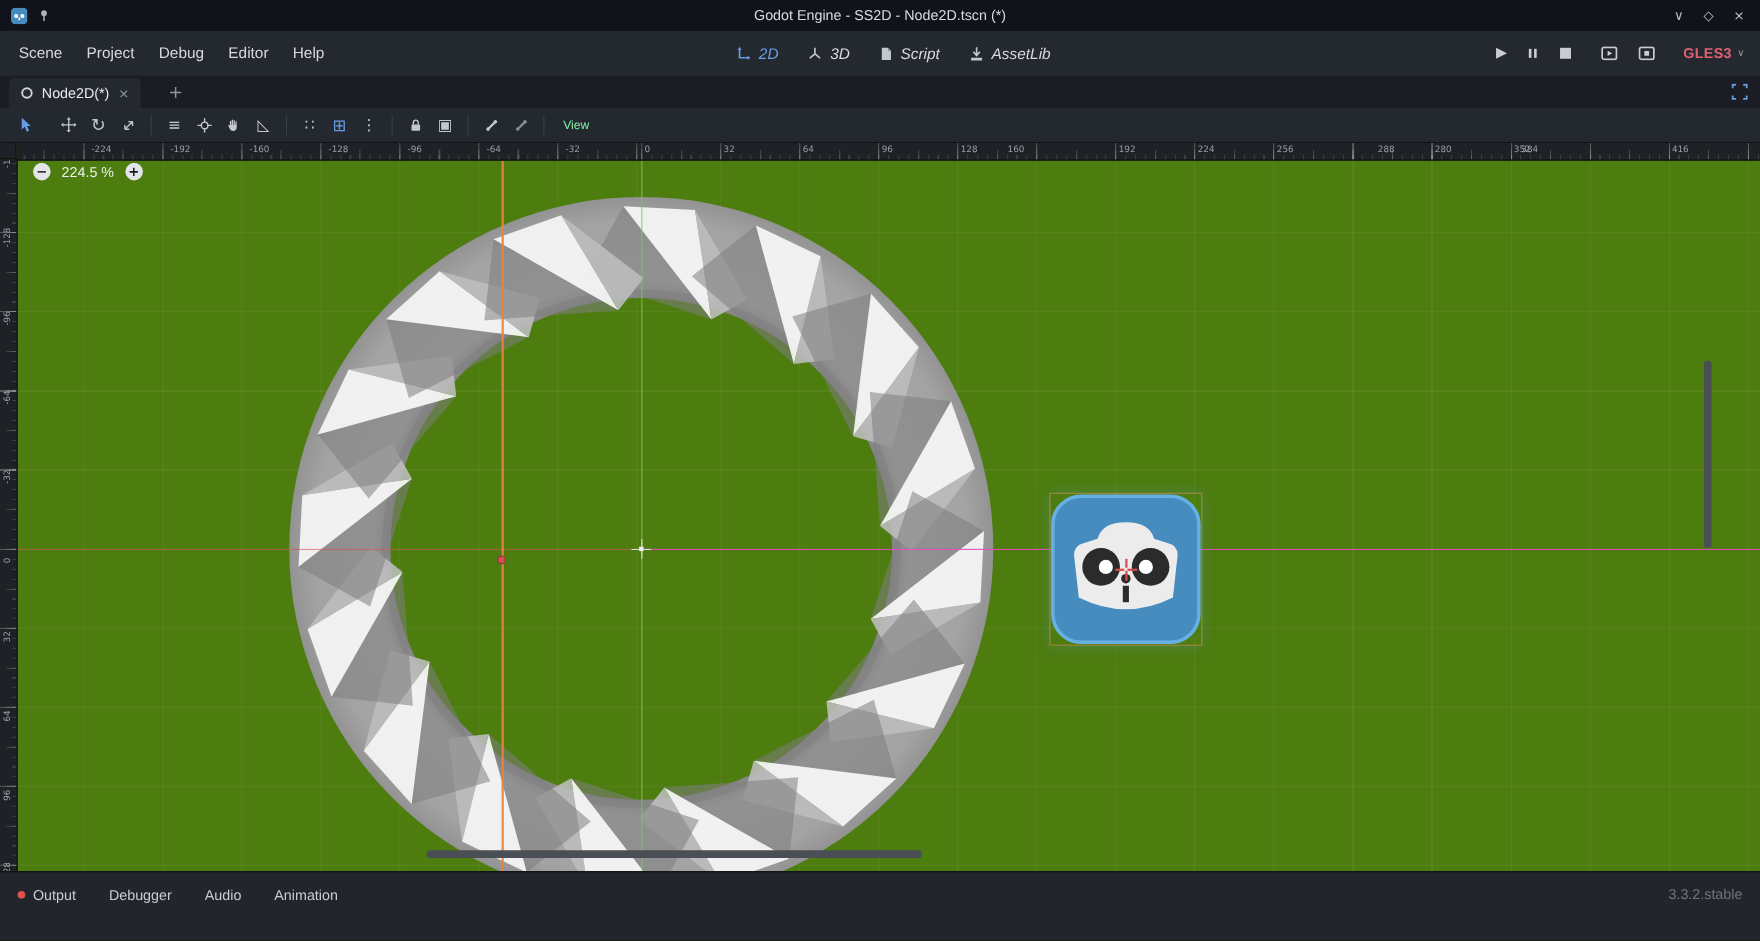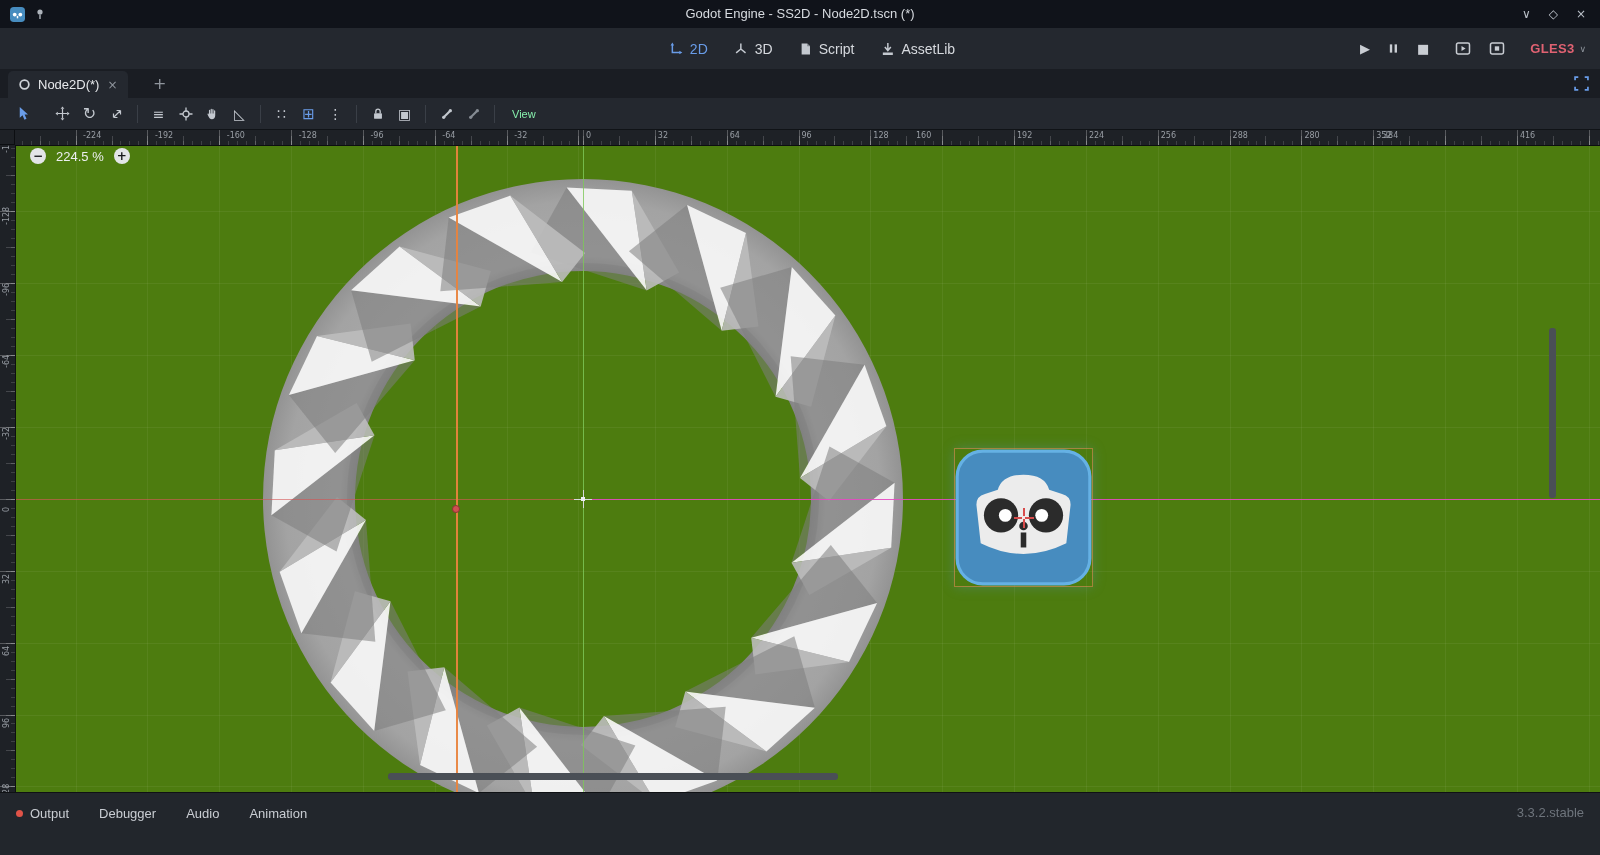--- a/index.html
+++ b/index.html
@@ -12,21 +12,21 @@
   .tb-left{position:absolute;left:10px;top:0;height:28px;display:flex;align-items:center;gap:9px;}
   .tb-title{position:absolute;left:0;top:0;width:100%;text-align:center;font-size:13px;color:#d7dbe0;line-height:28px;}
   .tb-right{position:absolute;right:14px;top:0;height:28px;display:flex;align-items:center;gap:18px;}
   .tb-btn{color:#bac0c8;font-size:12px;cursor:default;}
 
   
   .menu-bar{position:absolute;top:28px;left:0;width:100%;height:41px;background:#24282f;border-bottom:1px solid #15181d;}
   .mb-left{position:absolute;left:6px;top:0;height:41px;display:flex;align-items:center;}
   .mb-item{padding:0 11px;font-size:14px;color:#d6d9de;line-height:41px;}
   .mb-center{position:absolute;left:50%;top:0;height:41px;transform:translateX(calc(-50% + 12px));display:flex;align-items:center;}
-  .ws-item{display:flex;align-items:center;gap:7px;padding:0 13px;height:41px;}
+  .ws-item{display:flex;align-items:center;gap:7px;padding:0 13px;height:41px;font-style:italic;}
   .ws-label{font-size:14px;color:#d6d9de;}
   .ws-item.active .ws-label{color:#699ce8;}
   .mb-right{position:absolute;right:14px;top:0;height:41px;display:flex;align-items:center;}
   .pb-btn{padding:0 9px;color:#c9cdd3;font-size:13px;display:flex;align-items:center;}
   .renderer{display:flex;align-items:center;gap:5px;margin-left:16px;}
   .renderer-label{font-size:13px;font-weight:bold;color:#e06272;letter-spacing:.3px;}
   .renderer-caret{font-size:9px;color:#8f959d;}
 
   
   .tab-bar{position:absolute;top:69px;left:0;width:100%;height:29px;background:#1a1d23;}
@@ -120,20 +120,27 @@
     </div>
     <div class="tb-title">Godot Engine - SS2D - Node2D.tscn (*)</div>
     <div class="tb-right">
       <span class="tb-btn glyph">∨</span>
       <span class="tb-btn glyph">◇</span>
       <span class="tb-btn glyph">×</span>
     </div>
   </div>
 
   <div class="menu-bar">
+    <div class="mb-left">
+      <span class="mb-item">Scene</span>
+      <span class="mb-item">Project</span>
+      <span class="mb-item">Debug</span>
+      <span class="mb-item">Editor</span>
+      <span class="mb-item">Help</span>
+    </div>
     <div class="mb-center">
       <span class="ws-item active">
         <svg width="14" height="14" viewBox="0 0 14 14">
           <path d="M3.5 3 V10.5 H11" stroke="#699ce8" stroke-width="1.5" fill="none"></path>
           <path d="M3.5 0.5 L1.7 3.5 h3.6 Z M13.5 10.5 L10.5 8.7 v3.6 Z" fill="#699ce8"></path>
         </svg>
         <span class="ws-label">2D</span>
       </span>
       <span class="ws-item">
         <svg width="14" height="14" viewBox="0 0 14 14">
@@ -376,21 +383,21 @@
           <span class="rlabel" style="left: 499.16px;">-32</span>
           <span class="rlabel" style="left: 571px;">0</span>
           <span class="rlabel" style="left: 642.84px;">32</span>
           <span class="rlabel" style="left: 714.68px;">64</span>
           <span class="rlabel" style="left: 786.52px;">96</span>
           <span class="rlabel" style="left: 858.36px;">128</span>
           <span class="rlabel" style="left: 886px; margin-left: 15px;">160</span>
           <span class="rlabel" style="left: 1002.04px;">192</span>
           <span class="rlabel" style="left: 1073.88px;">224</span>
           <span class="rlabel" style="left: 1145.72px;">256</span>
-          <span class="rlabel" style="left: 1217.56px;">288</span>
+          <span class="rlabel" style="left: 1217.56px; padding-left: 20px;">288</span>
           <span class="rlabel" style="left: 1289.4px;">280</span>
           <span class="rlabel" style="left: 1361.24px;">352</span>
           <span class="rlabel" style="left: 1368px;">384</span>
           <span class="rlabel" style="left: 1504.92px;">416</span>
         </div>
     </div>
     <div class="ruler-left">
       <div class="lmaj tick-y" style="background-position-y: 354px;"></div>
       <div class="lmed tick-y" style="background-position-y: 354px;"></div>
       <div class="lmin tick-y" style="background-position-y: 354px;"></div>

